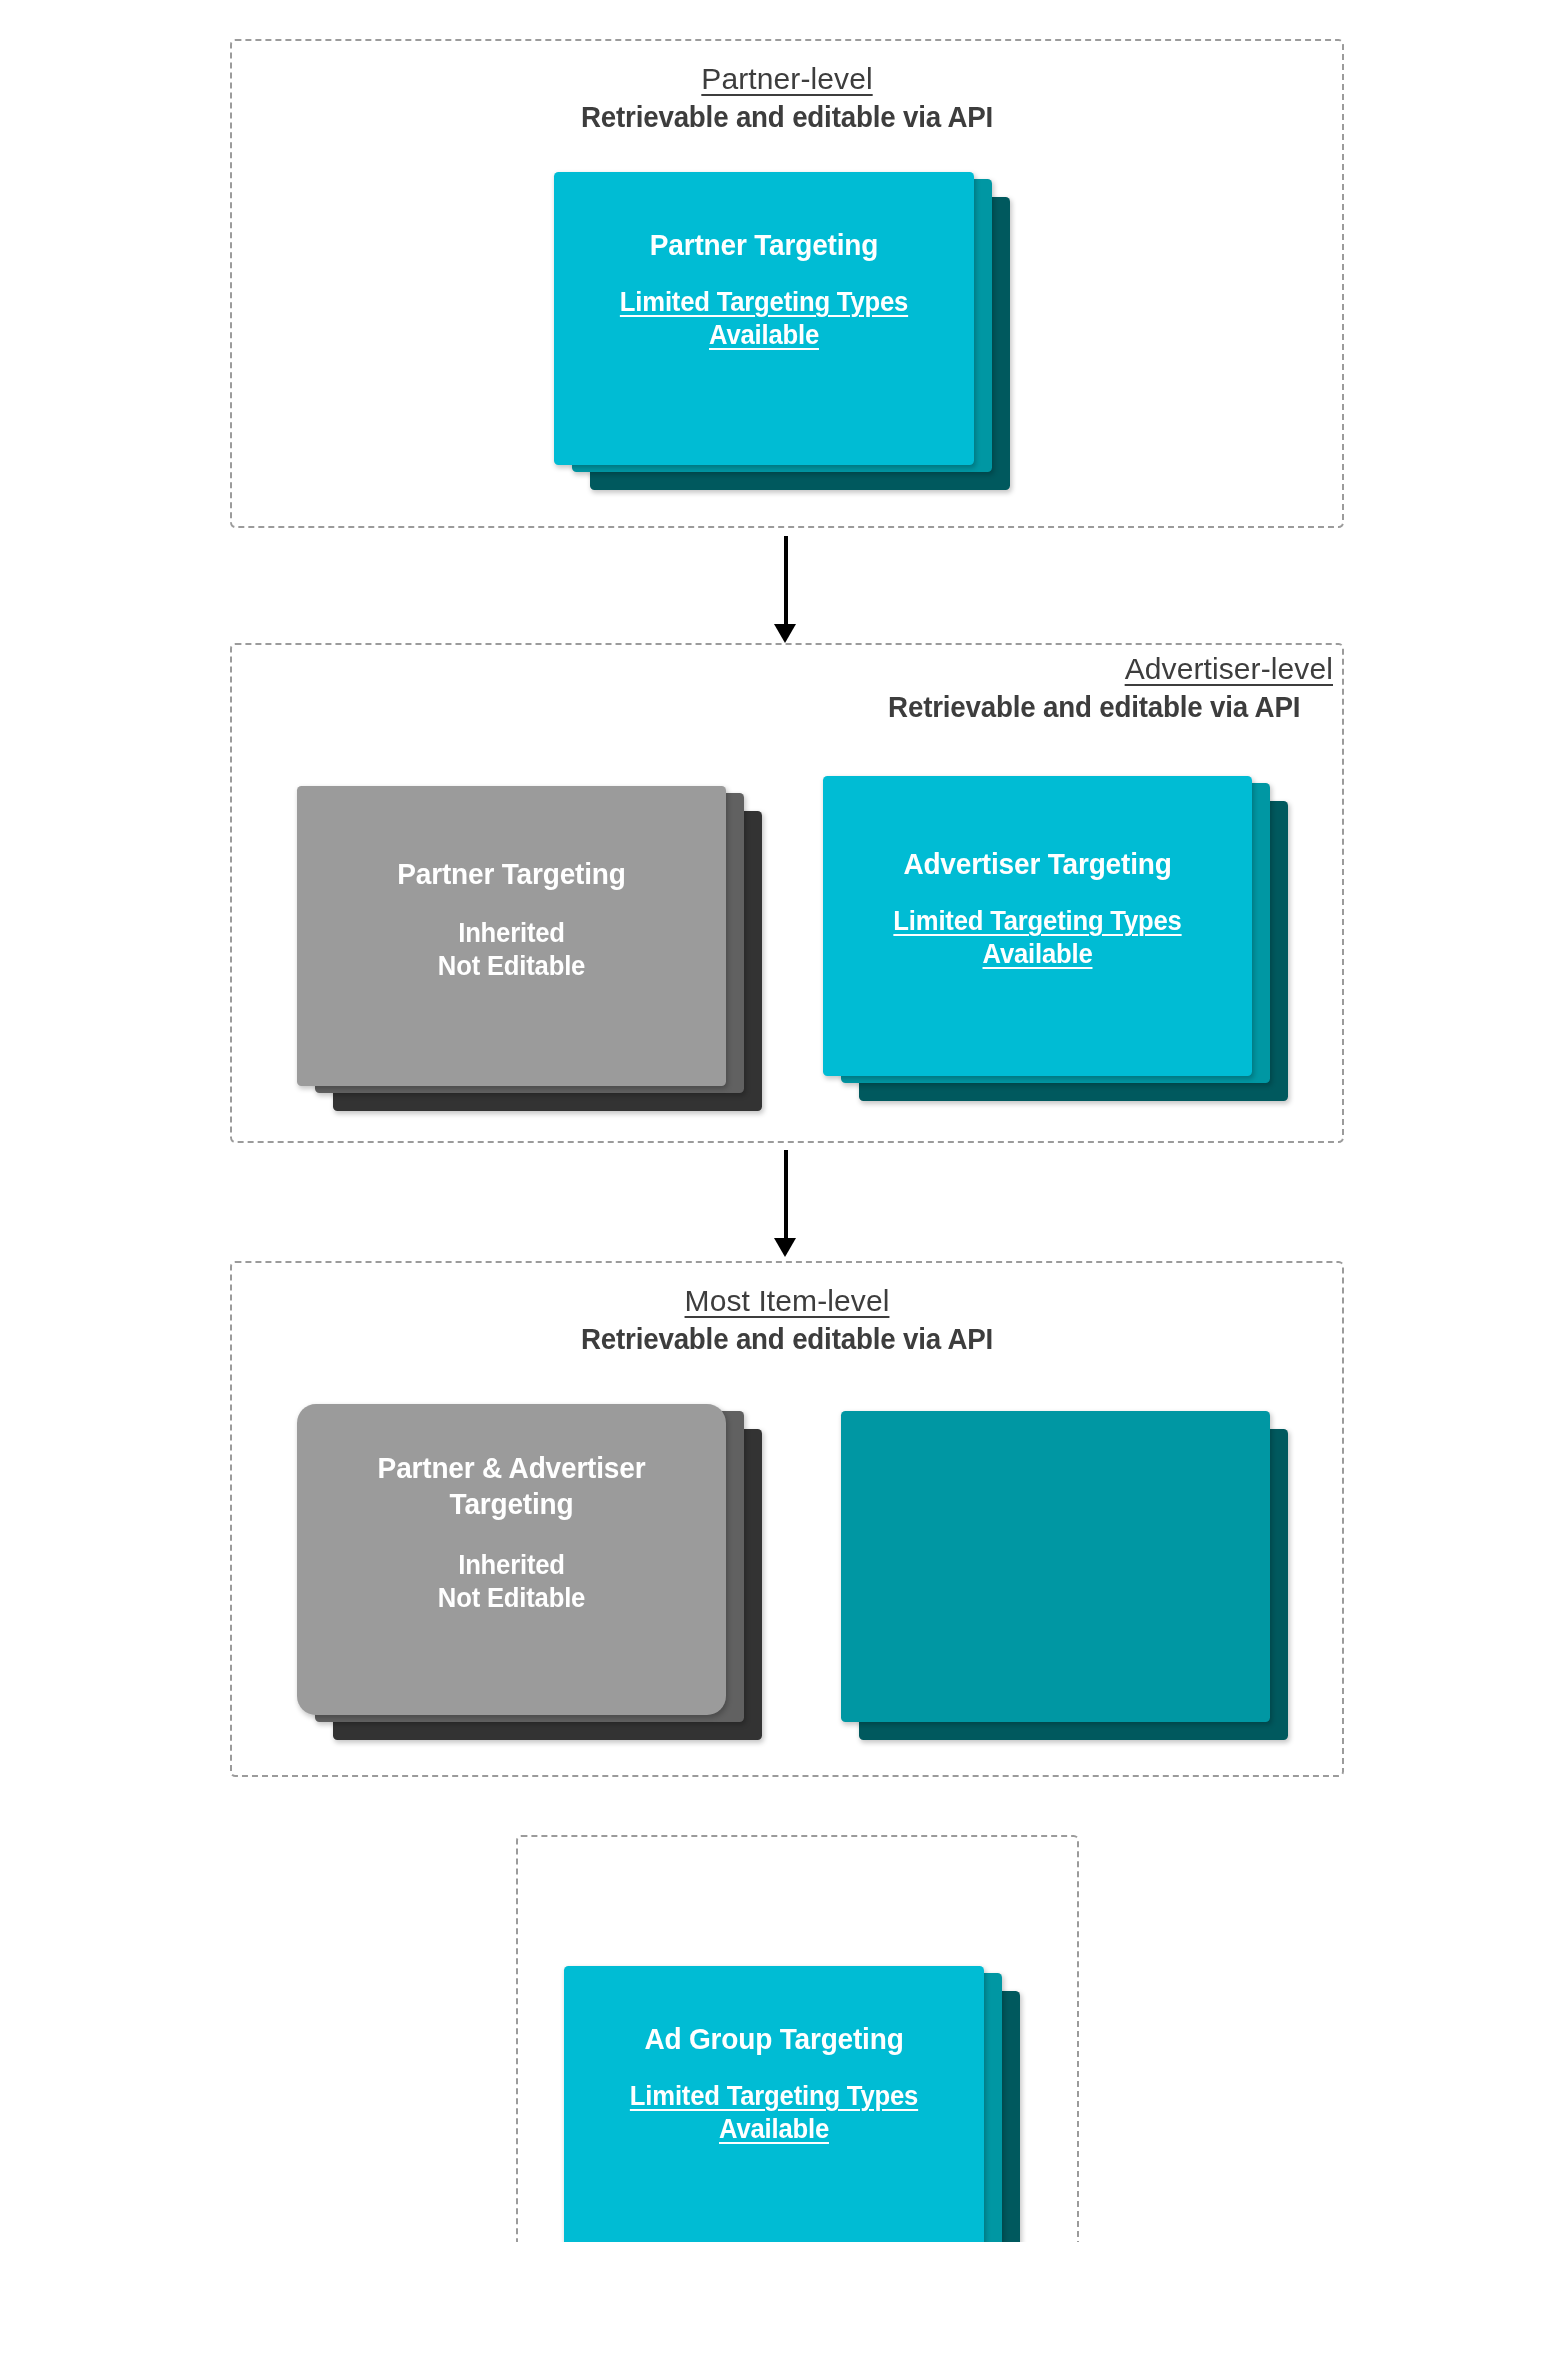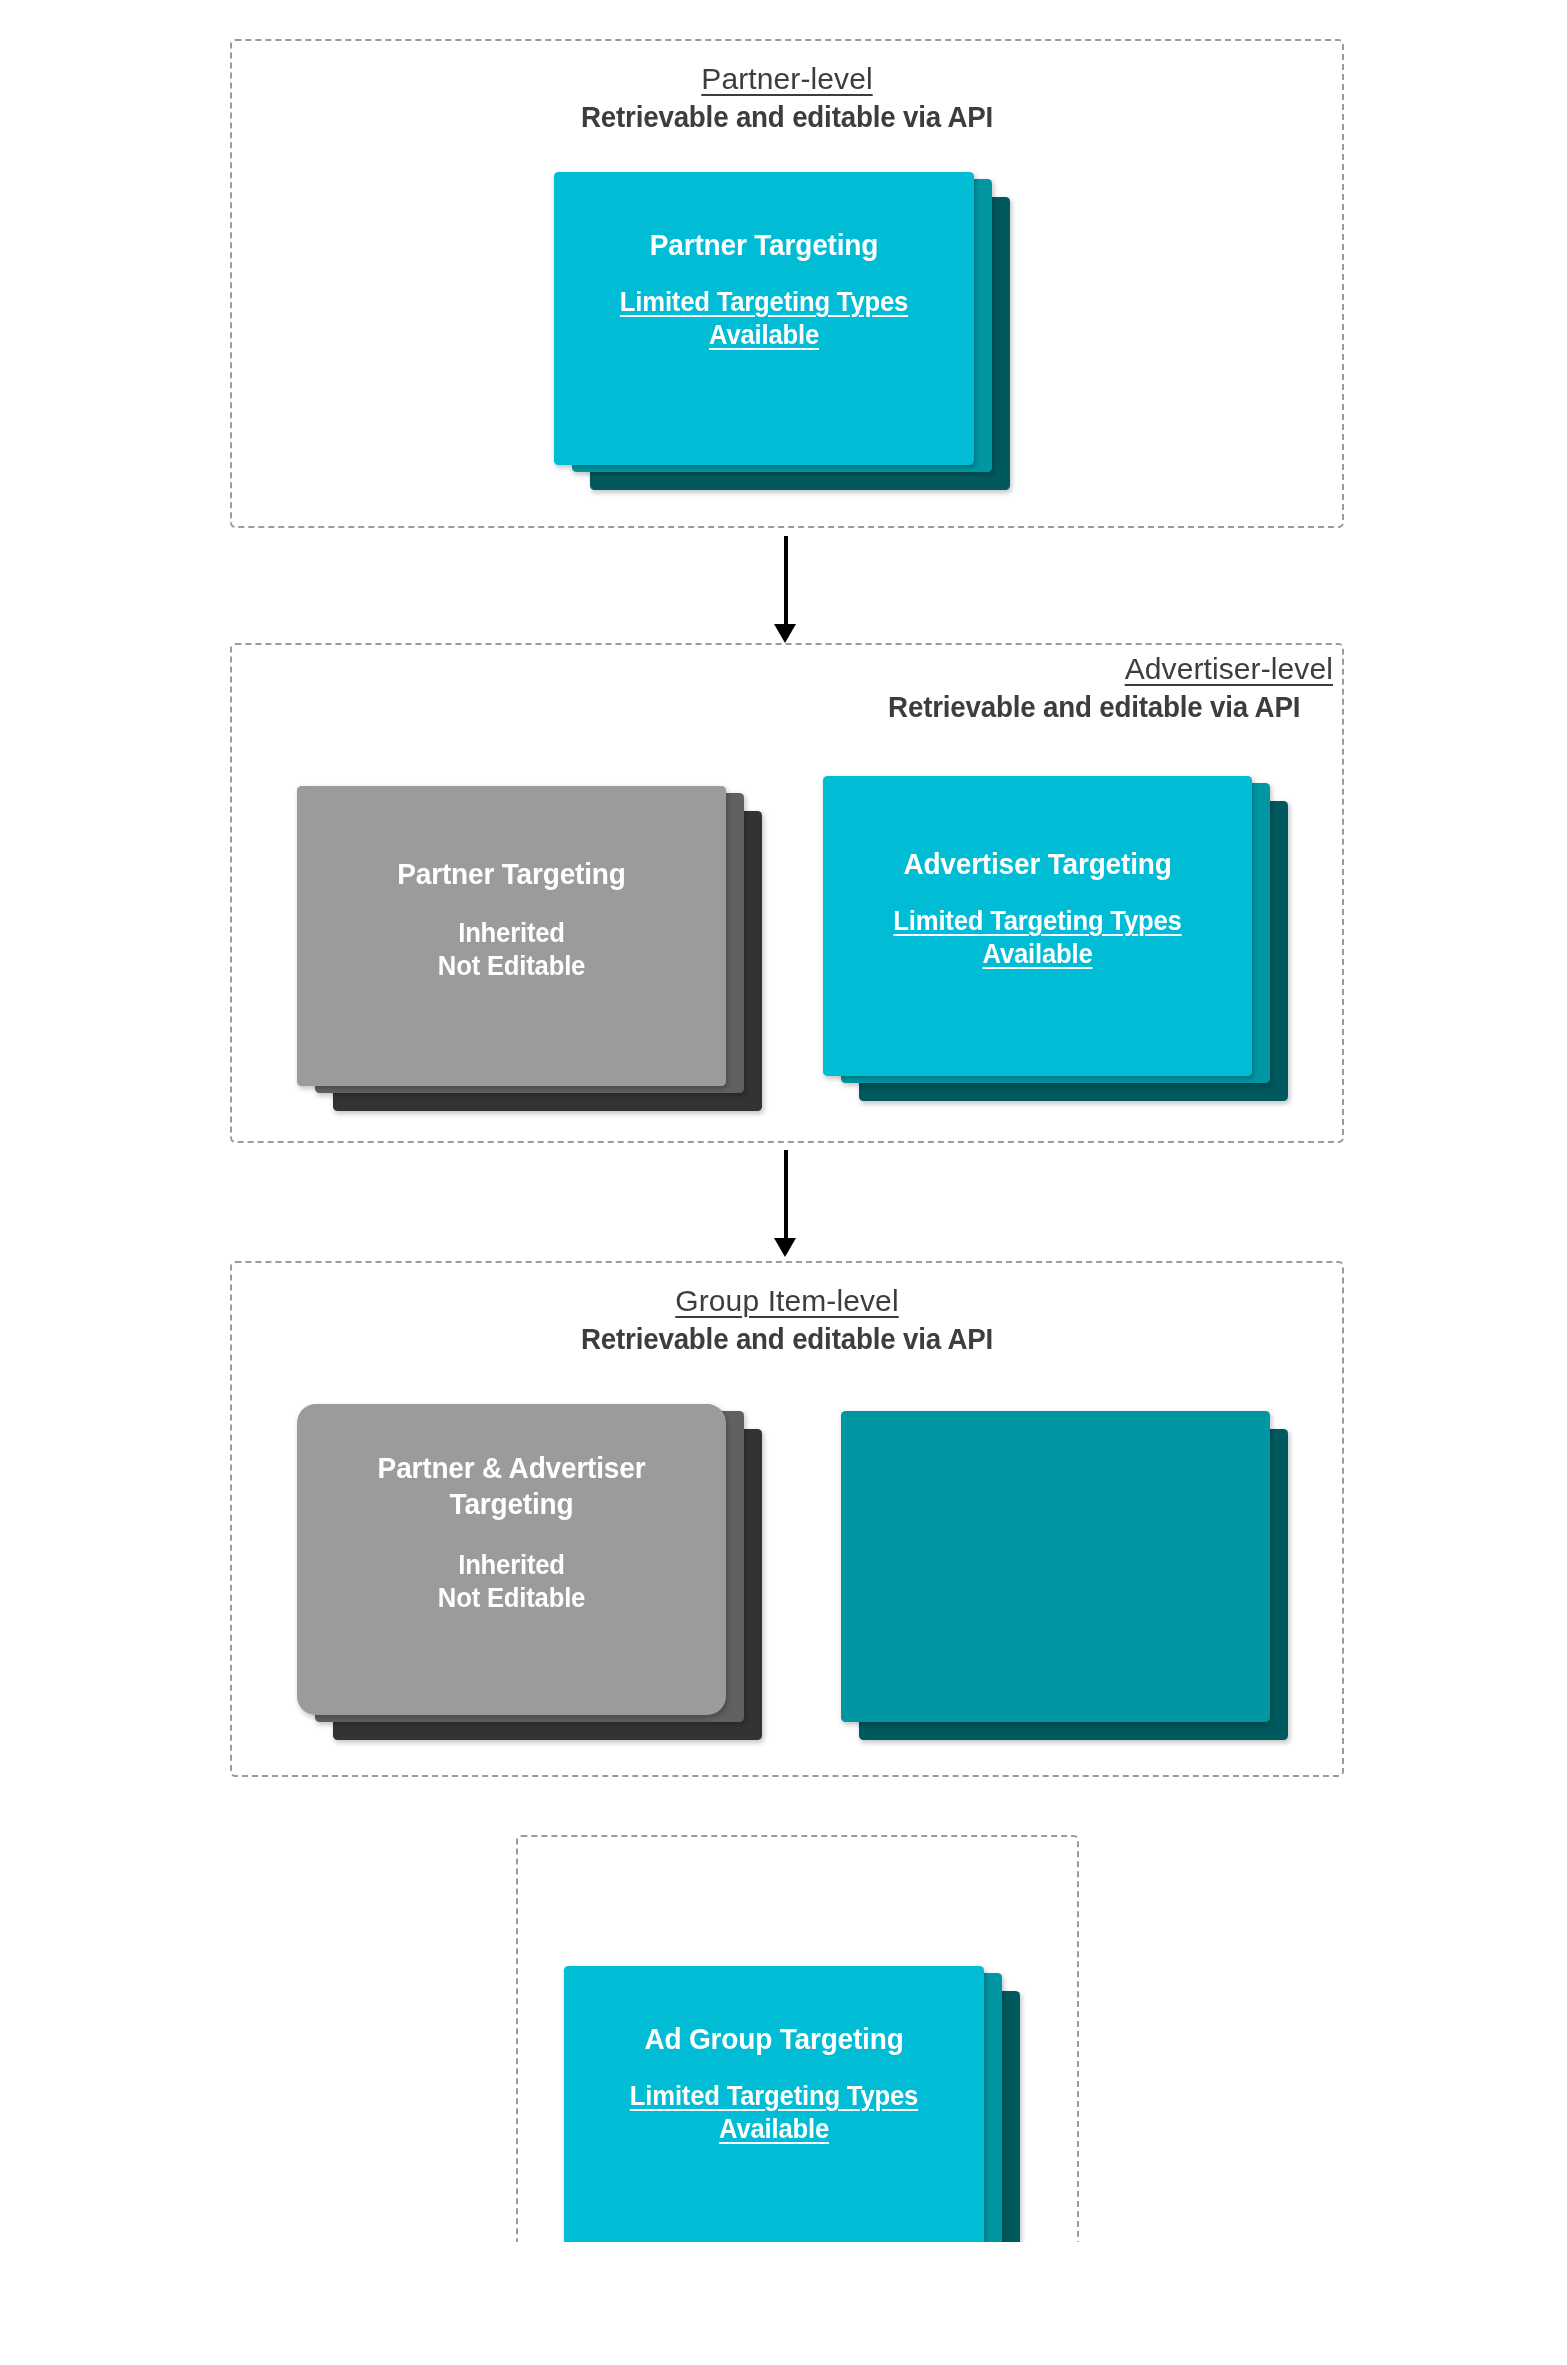--- a/index.html
+++ b/index.html
@@ -195,21 +195,21 @@
   </div>
 
   <div class="arrow" style="left:768px; top:1150px; height:109px;">
     <div class="shaft" style="height:89px;"></div>
     <div class="head" style="top:88px;"></div>
   </div>
 
   <div class="level-box" style="left:230px; top:1261px; width:1114px; height:516px;">
 
     <div class="level-head" style="top:19.6px;">
-      <span class="level-title">Group Item-level</span>
+      <span class="level-title">Most Item-level</span>
       <span class="level-sub">Retrievable and editable via API</span>
     </div>
 
     <div class="stack gray" style="left:65px; top:130px; width:482px; height:357px;">
       <div class="layer back" style="width:429px; height:311px;"></div>
       <div class="layer mid" style="width:429px; height:311px;"></div>
       <div class="layer front" style="width:429px; height:311px;border-radius:19px;">
         <div class="card-body" style="top:46px;">
           <span class="card-title">Partner &amp; Advertiser Targeting</span>
           <span class="card-note" style="margin-top:27px; white-space:pre-line;">Inherited

